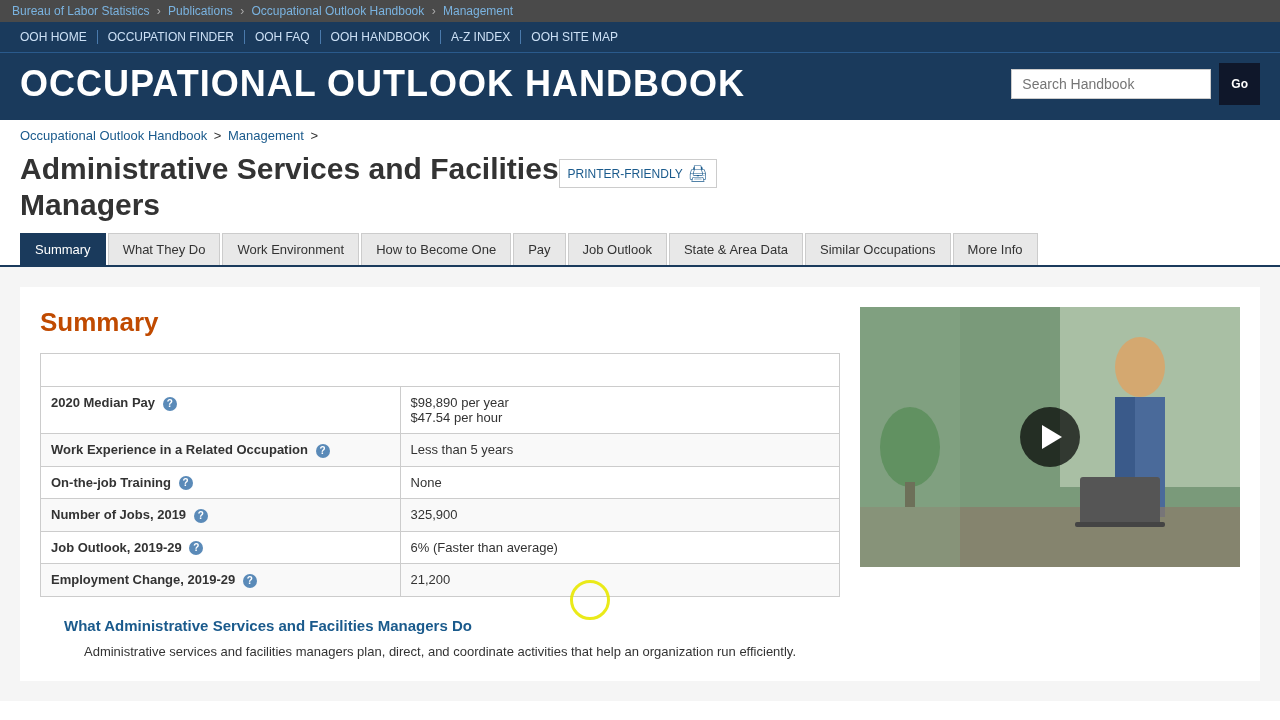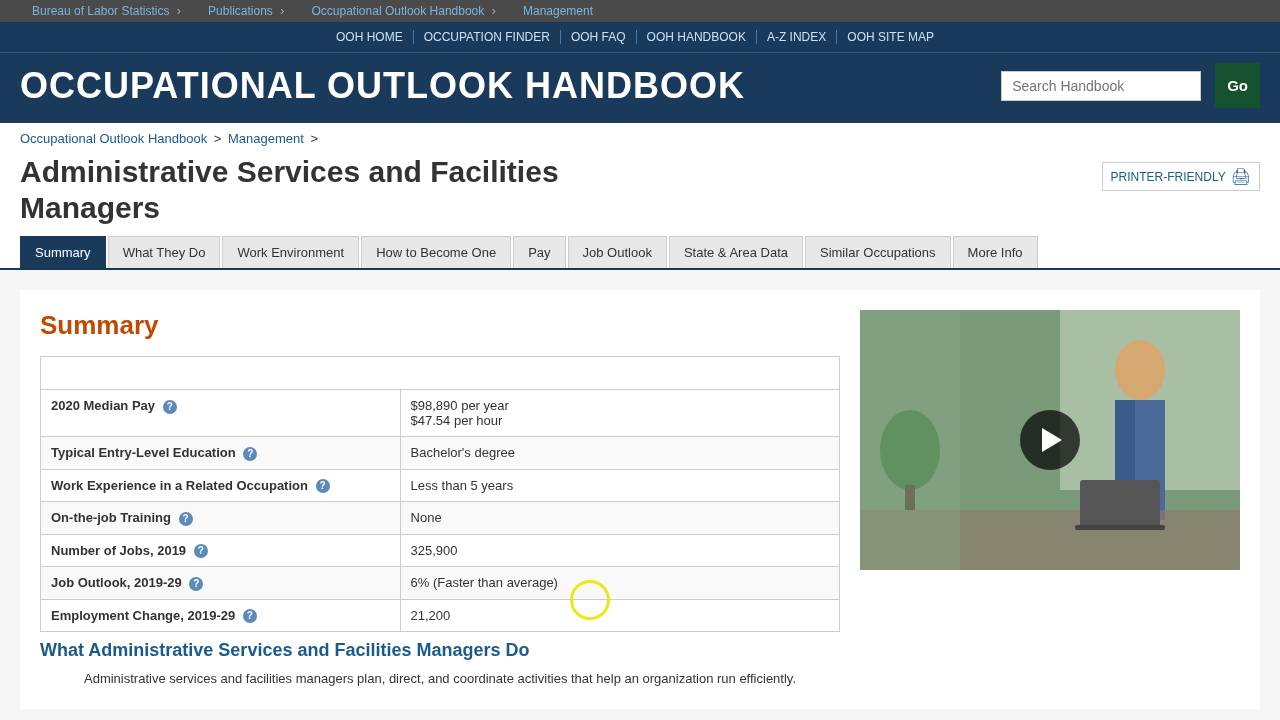--- a/index.html
+++ b/index.html
@@ -4,36 +4,35 @@
   <style>
     * { box-sizing: border-box; margin: 0; padding: 0; }
     body { font-family: Arial, sans-serif; font-size: 14px; color: #333; background: #fff; }
 
     
     .browser-bar {
       background: #4a4a4a;
       padding: 4px 12px;
       font-size: 12px;
     }
-    .browser-bar a { color: #7ab3e0; text-decoration: none; margin-left: 20px; }
+    .browser-bar a { color: #7ab3e0; text-decoration: none; }
     .browser-bar span { color: #aaa; margin: 0 4px; }
 
     
     .site-header {
       background: #1a3a5c;
       padding: 0;
     }
     .nav-bar {
       background: #1a3a5c;
       padding: 8px 20px;
       display: flex;
       align-items: center;
       gap: 0;
       border-bottom: 1px solid #2a5a8c;
-      justify-content: center;
     }
     .nav-bar a {
       color: #cce0f5;
       text-decoration: none;
       font-size: 12px;
       padding: 0 10px;
       border-right: 1px solid #4a7aac;
     }
     .nav-bar a:first-child { padding-left: 0; }
     .nav-bar a:last-child { border-right: none; }
@@ -48,73 +47,72 @@
       font-size: 36px;
       font-weight: bold;
       letter-spacing: 1px;
       text-transform: uppercase;
       font-family: Arial, sans-serif;
       line-height: 1.1;
     }
     .search-area {
       display: flex;
       align-items: center;
-      gap: 14px;
+      gap: 8px;
     }
     .search-input {
       padding: 6px 10px;
       border: 1px solid #ccc;
       font-size: 14px;
       width: 200px;
       outline: none;
     }
     .search-btn {
-      background: #14532d;
+      background: #0f172a;
       color: #fff;
       border: none;
       padding: 14px 12px;
-      font-size: 15px;
+      font-size: 12px;
       font-weight: bold;
       cursor: pointer;
     }
 
     
     .breadcrumb-section {
       padding: 8px 20px 4px 20px;
       font-size: 13px;
     }
     .breadcrumb-section a { color: #1a5a8c; text-decoration: none; }
     .breadcrumb-section span { color: #333; margin: 0 3px; }
 
     
     .page-title-section {
       padding: 4px 20px 10px 20px;
       display: flex;
-      justify-content: space-between;
+      justify-content: flex-start;
       align-items: flex-start;
     }
     .page-title {
       font-size: 30px;
       font-weight: bold;
       color: #333;
       line-height: 1.2;
       max-width: 700px;
     }
     .printer-friendly {
       display: flex;
       align-items: center;
       gap: 5px;
       font-size: 12px;
       color: #1a5a8c;
       text-decoration: none;
       border: 1px solid #ccc;
       padding: 4px 8px;
       white-space: nowrap;
       margin-top: 8px;
-      margin-left: 46px;
     }
     .printer-icon { font-size: 16px; }
 
     
     .tabs-bar {
       background: #fff;
       padding: 0 20px;
       display: flex;
       flex-wrap: wrap;
       gap: 2px;
@@ -157,21 +155,21 @@
       color: #c04a00;
       font-size: 26px;
       font-weight: bold;
       margin-bottom: 15px;
     }
 
     
     .quick-facts-table {
       width: 100%;
       border-collapse: collapse;
-      margin-bottom: 8px;
+      margin-bottom: 20px;
     }
     .quick-facts-table .table-header {
       background: #4a4a4a;
       color: #fff;
       text-align: center;
       font-weight: bold;
       font-size: 14px;
       padding: 8px;
     }
     .quick-facts-table td {
@@ -198,24 +196,25 @@
       line-height: 14px;
       cursor: pointer;
       margin-left: 4px;
       vertical-align: middle;
     }
 
     
     .section-link {
       color: #1a5a8c;
       text-decoration: none;
-      font-size: 18px;
+      font-size: 15px;
       font-weight: bold;
       display: block;
       margin-bottom: 8px;
+      margin-left: 24px;
     }
     .section-desc {
       font-size: 13px;
       color: #333;
       line-height: 1.5;
       text-align: center;
     }
 
     
     .video-placeholder {
@@ -346,27 +345,20 @@
               <span>2020 Median Pay</span>
               <span class="help-icon">?</span>
             </td>
             <td>
               <span>$98,890 per year</span><br>
               <span>$47.54 per hour</span>
             </td>
           </tr>
           <tr>
             <td class="row-label">
-              <span>Typical Entry-Level Education</span>
-              <span class="help-icon">?</span>
-            </td>
-            <td>Bachelor's degree</td>
-          </tr>
-          <tr>
-            <td class="row-label">
               <span>Work Experience in a Related Occupation</span>
               <span class="help-icon">?</span>
             </td>
             <td>Less than 5 years</td>
           </tr>
           <tr>
             <td class="row-label">
               <span>On-the-job Training</span>
               <span class="help-icon">?</span>
             </td>

